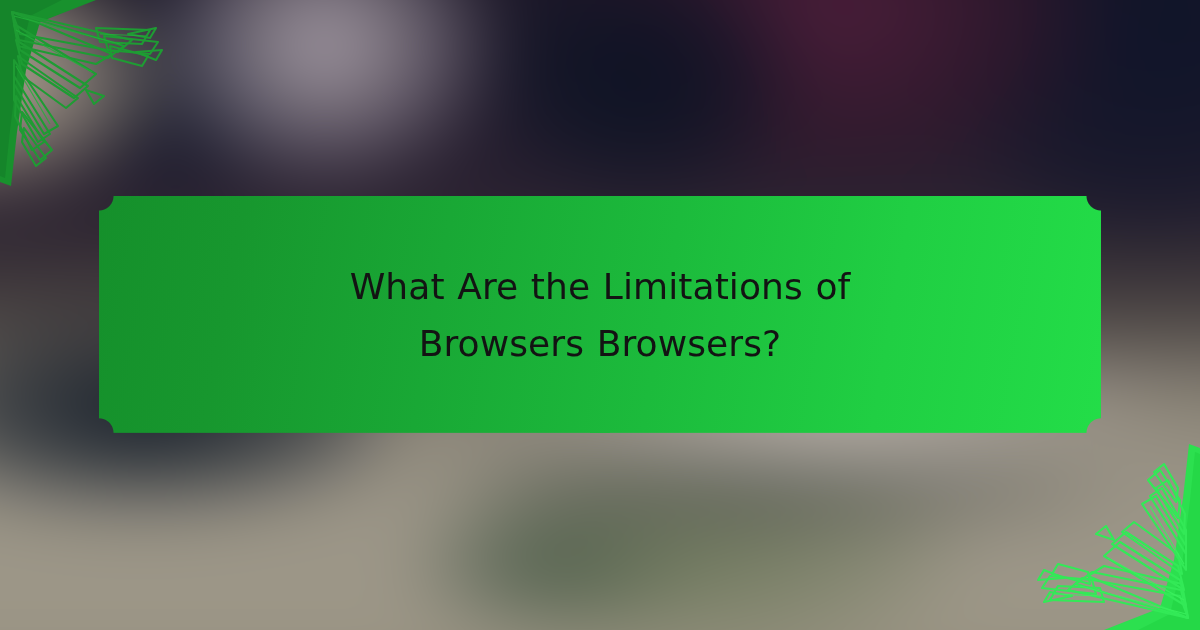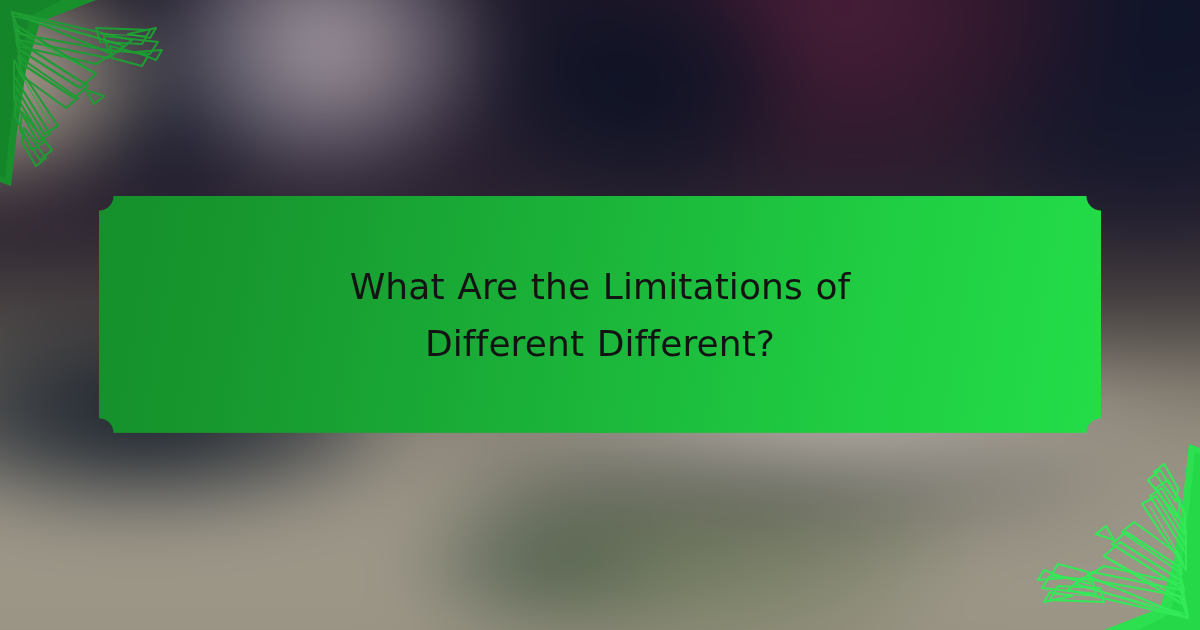--- a/index.html
+++ b/index.html
@@ -185,16 +185,16 @@
       <g fill="none" stroke="#3bf05e" stroke-width="1.2" opacity="0.9">
         <path d="M14,16 L120,44"></path>
         <path d="M16,30 L92,72"></path>
         <path d="M16,66 L50,124"></path>
         <path d="M100,34 L146,36"></path>
       </g>
     </g>
   </svg>
 
   <div class="card">
-    <h1 class="card-title">What Are the Limitations of Different Different?</h1>
+    <h1 class="card-title">What Are the Limitations of Browsers Browsers?</h1>
   </div>
 
 </div>
 
 </body></html>

